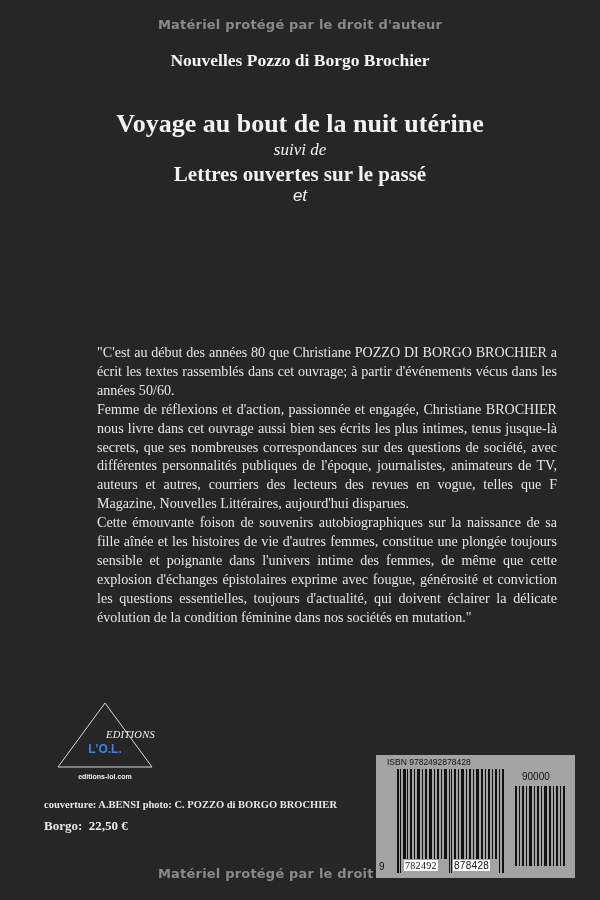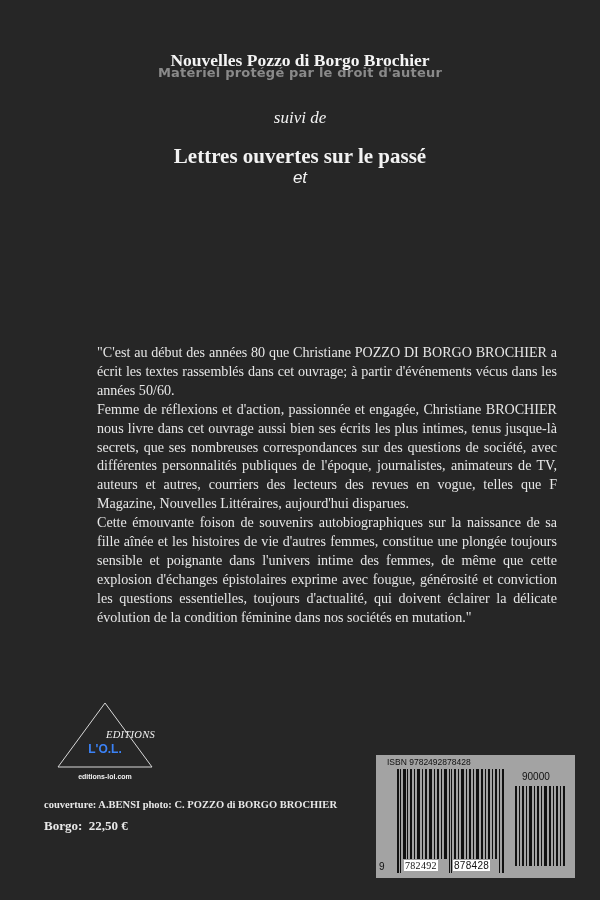--- a/index.html
+++ b/index.html
@@ -4,32 +4,32 @@
   <style>
     html, body { margin: 0; padding: 0; }
     body {
       width: 600px; height: 900px; background: #262626;
       position: relative; overflow: hidden;
       font-family: "Liberation Serif", serif; color: #f2f2f2;
     }
     .watermark {
       position: absolute; left: 0; width: 600px; text-align: center;
       font-family: "DejaVu Sans", sans-serif; font-size: 13px; font-weight: bold;
-      color: #8a8a8a; letter-spacing: 0.2px; margin-top: 48px;
+      color: #8a8a8a; letter-spacing: 0.2px;
     }
     .wm-top { top: 17px; }
     .wm-bottom { top: 866px; z-index: 1; }
     .author {
       position: absolute; top: 50px; left: 0; width: 600px; text-align: center;
       font-size: 17.5px; font-weight: bold; color: #f4f4f4;
     }
     .title-block { position: absolute; top: 108px; left: 0; width: 600px; text-align: center; }
     .main-title { font-size: 26px; font-weight: bold; line-height: 32px; }
     .suivi { font-size: 17px; font-style: italic; line-height: 18px; margin-top: 1px; }
-    .sub-title { font-size: 21px; font-weight: bold; line-height: 28px; margin-top: 15px; }
+    .sub-title { font-size: 21px; font-weight: bold; line-height: 28px; margin-top: 1px; }
     .et { font-family: "Liberation Sans", sans-serif; font-style: italic; font-size: 17px; line-height: 16px; }
     .sub-title2 { font-size: 21px; font-weight: bold; line-height: 28px; }
     .blurb {
       position: absolute; top: 343px; left: 97px; width: 460px;
       font-size: 14.1px; line-height: 18.9px; color: #e6e6e6;
       text-align: justify;
     }
     .blurb p { margin: 0; }
     .logo { position: absolute; left: 55px; top: 700px; width: 100px; height: 90px; }
     .logo svg { position: absolute; left: 0; top: 0; }
@@ -82,20 +82,21 @@
     .bars { position: absolute; left: 0; top: 0; }
   </style>
 </head>
 <body>
 
 <div class="watermark wm-top">Matériel protégé par le droit d'auteur</div>
 
 <div class="author">Nouvelles Pozzo di Borgo Brochier</div>
 
 <div class="title-block">
+  <div class="main-title">Voyage au bout de la nuit utérine</div>
   <div class="suivi">suivi de</div>
   <div class="sub-title">Lettres ouvertes sur le passé</div>
   <div class="et">et</div>
 </div>
 
 <div class="blurb">
   <p>"C'est au début des années 80 que Christiane POZZO DI BORGO BROCHIER a écrit les textes rassemblés dans cet ouvrage; à partir d'événements vécus dans les années 50/60.</p>
   <p>Femme de réflexions et d'action, passionnée et engagée, Christiane BROCHIER nous livre dans cet ouvrage aussi bien ses écrits les plus intimes, tenus jusque-là secrets, que ses nombreuses correspondances sur des questions de société, avec différentes personnalités publiques de l'époque, journalistes, animateurs de TV, auteurs et autres, courriers des lecteurs des revues en vogue, telles que F Magazine, Nouvelles Littéraires, aujourd'hui disparues.</p>
   <p>Cette émouvante foison de souvenirs autobiographiques sur la naissance de sa fille aînée et les histoires de vie d'autres femmes, constitue une plongée toujours sensible et poignante dans l'univers intime des femmes, de même que cette explosion d'échanges épistolaires exprime avec fougue, générosité et conviction les questions essentielles, toujours d'actualité, qui doivent éclairer la délicate évolution de la condition féminine dans nos sociétés en mutation."</p>
 </div>

